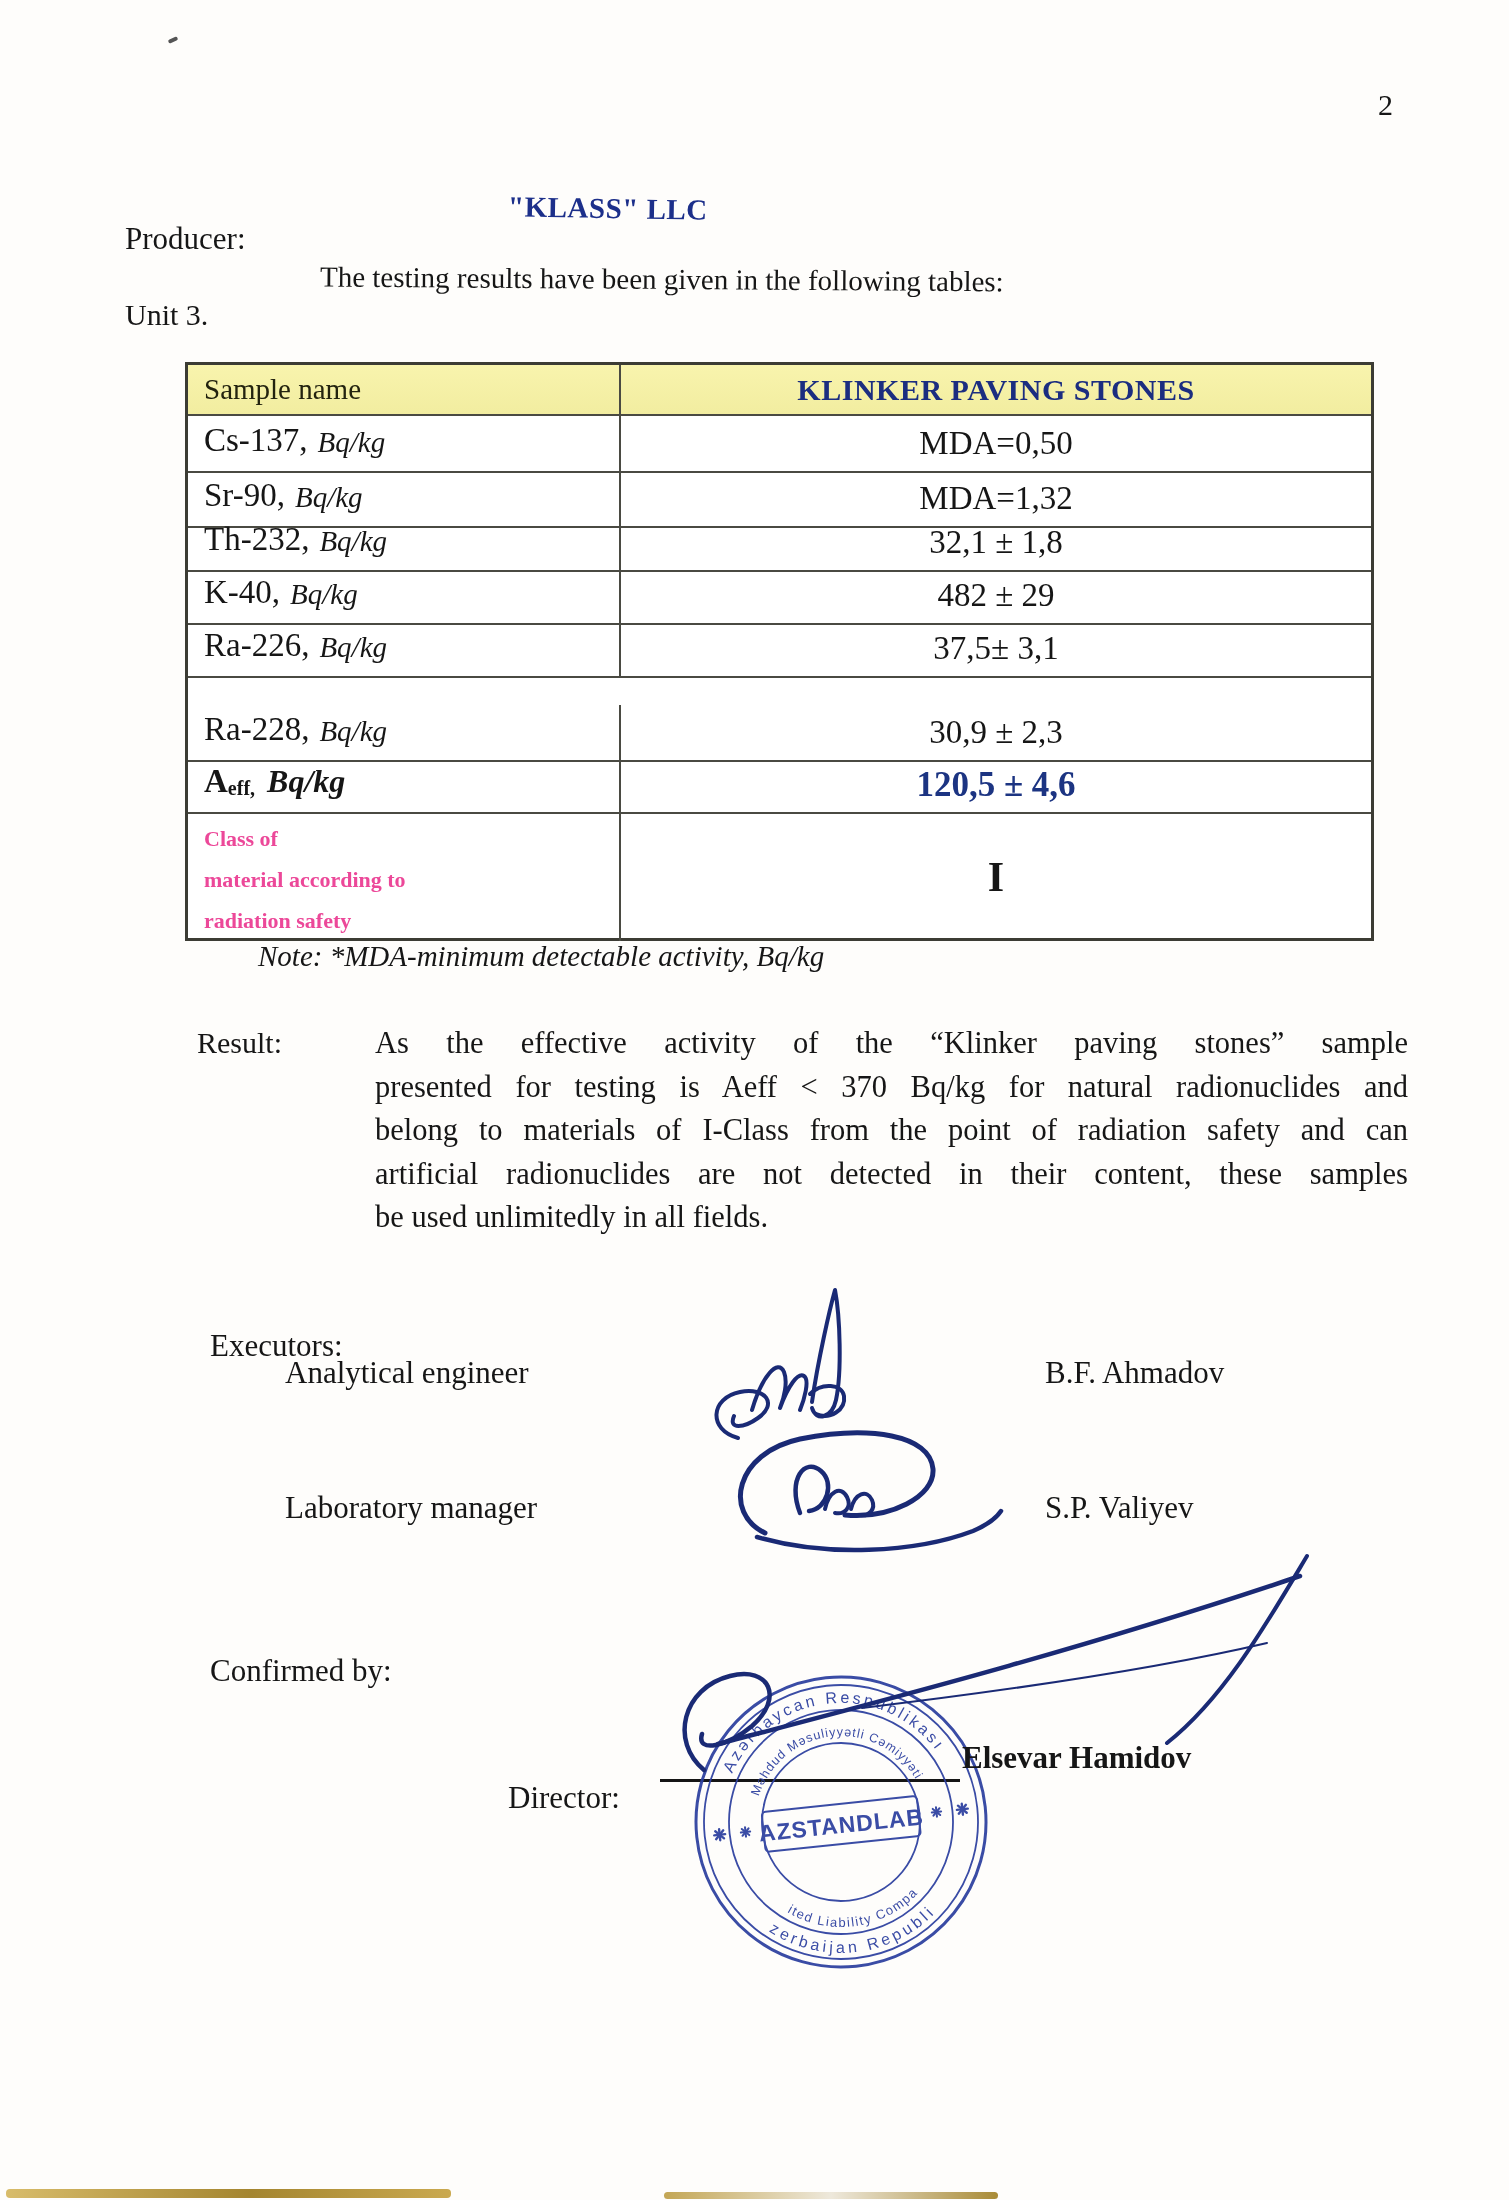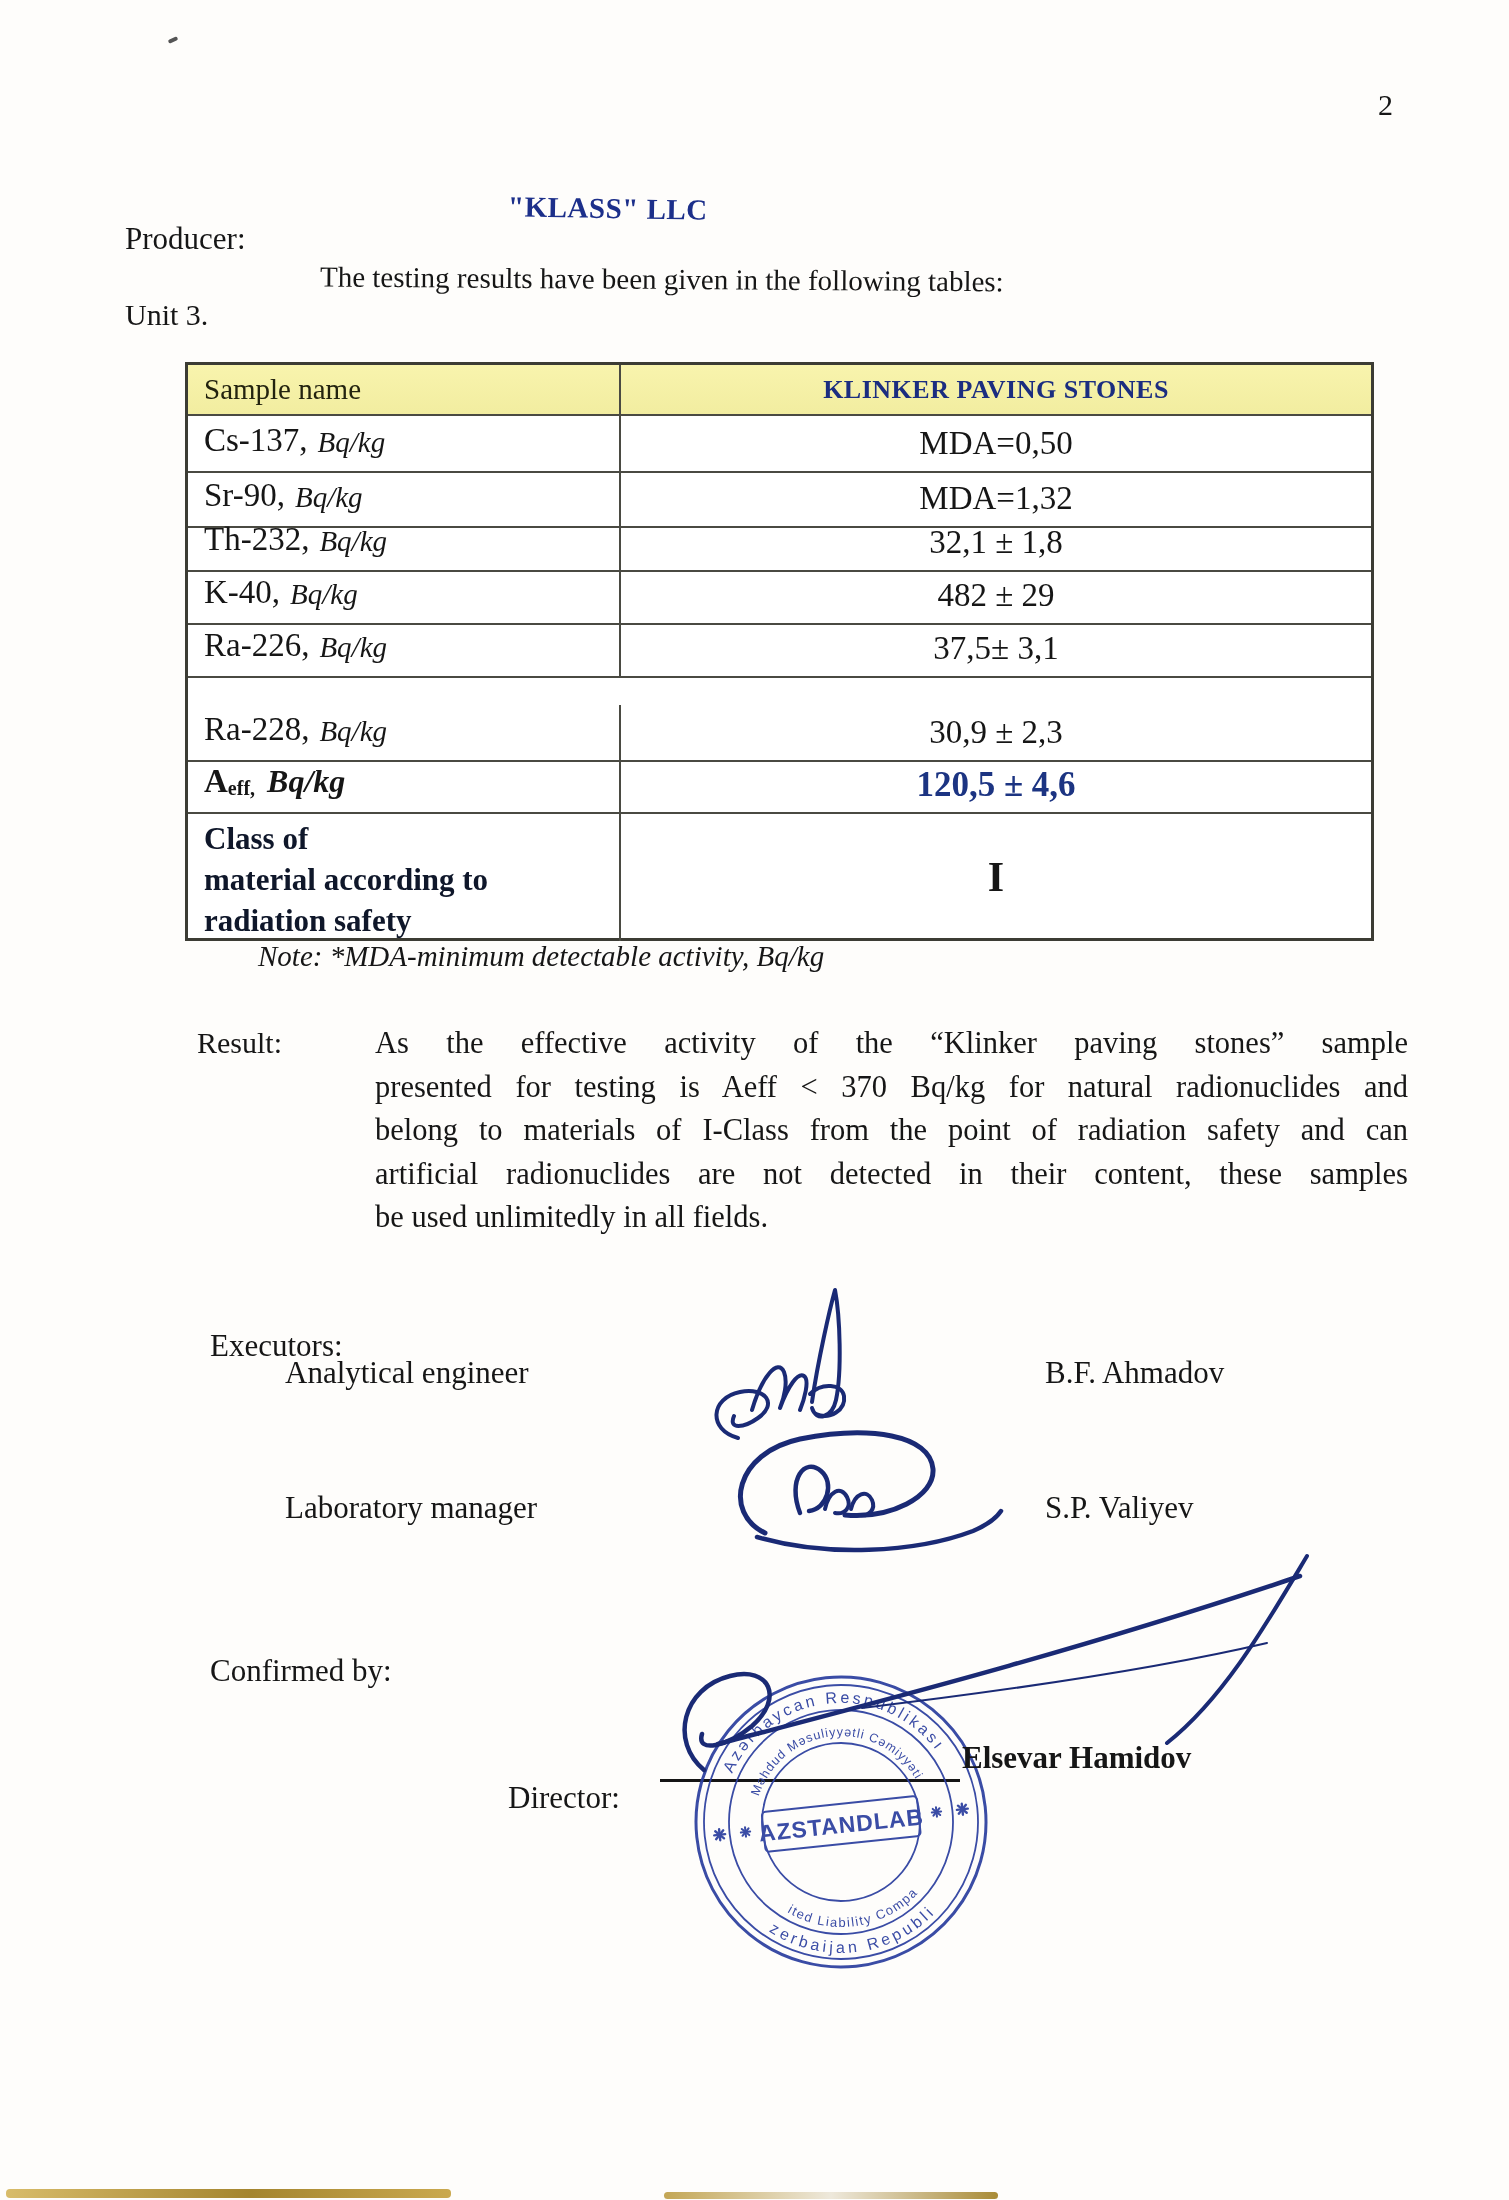--- a/index.html
+++ b/index.html
@@ -27,27 +27,27 @@
   }
   .tr{display:grid;grid-template-columns:431px 1fr;box-sizing:border-box;}
   .tr > div{box-sizing:border-box;border-bottom:2px solid #4a4a42;}
   .tr > div:last-child{border-left:2px solid #4a4a42;}
   .tr:last-child > div{border-bottom:none;}
   .th{background:linear-gradient(180deg,#f8f4ad,#f2eda0);}
   .cell-name{padding:6px 6px 12px 16px;font-size:33px;display:flex;align-items:flex-end;}
   .cell-value{font-size:33px;display:flex;align-items:center;justify-content:center;}
   .unit-italic{font-style:italic;font-size:29px;margin-left:10px;}
   .hdr-col1{font-size:29px;color:#23230f;display:flex;align-items:center;padding-left:16px;}
-  .hdr-col2{font-size:26px;font-weight:bold;color:#1b2d80;display:flex;align-items:center;justify-content:center;letter-spacing:.5px;}
+  .hdr-col2{font-size:30px;font-weight:bold;color:#1b2d80;display:flex;align-items:center;justify-content:center;letter-spacing:.5px;}
   .aeff-a{font-weight:bold;font-size:33px;}
   .aeff-sub{font-weight:bold;font-size:20px;vertical-align:-6px;}
   .aeff-unit{font-weight:bold;font-style:italic;font-size:32px;margin-left:12px;}
   .aeff-value{font-weight:bold;color:#1c3482;font-size:35px;}
   .class-label{
-    color:#0f172a;font-weight:bold;font-size:31px;line-height:41px;
+    color:#ec4899;font-weight:bold;font-size:22px;line-height:41px;
     white-space:pre-line;padding:6px 6px 0 16px;
   }
   .class-value{font-weight:bold;font-size:42px;}
   .note{font-style:italic;font-size:29px;}
   
   .result-label{font-size:30px;}
   .result-lines{width:1033px;font-size:30.5px;line-height:43.5px;}
   .result-line{text-align:justify;text-align-last:justify;}
   .result-line.last{text-align-last:left;}
   

